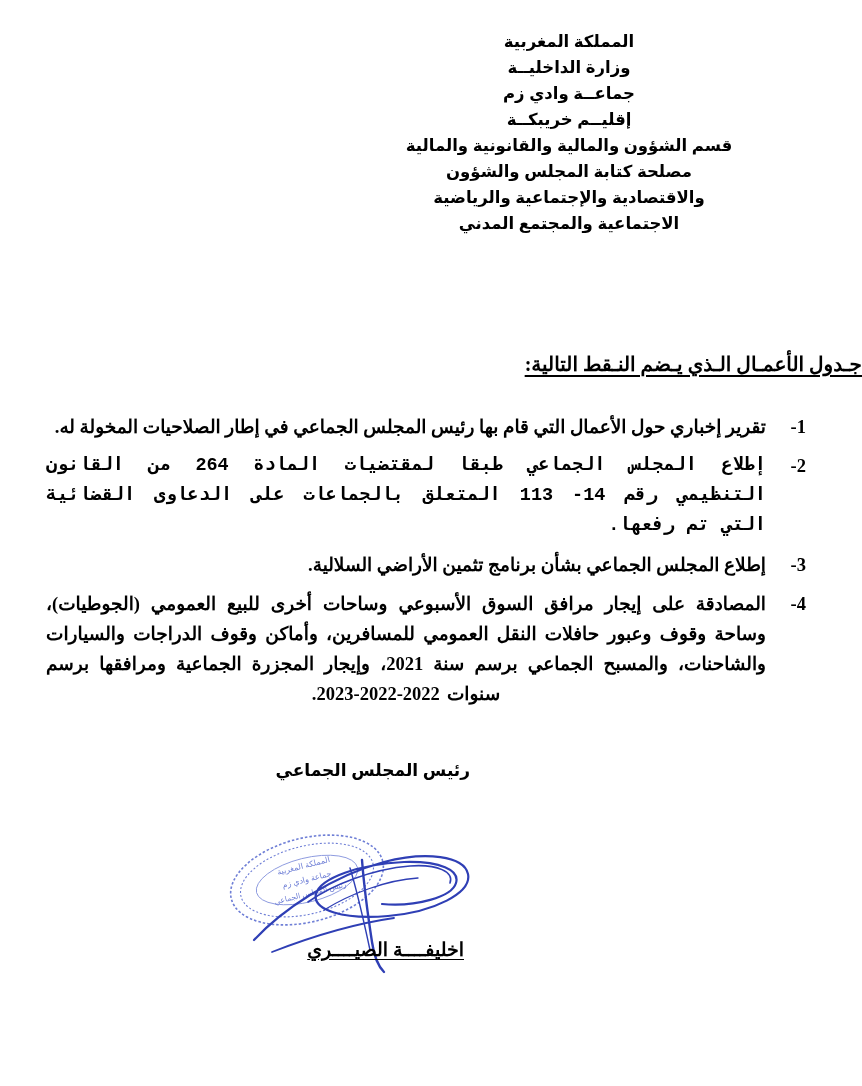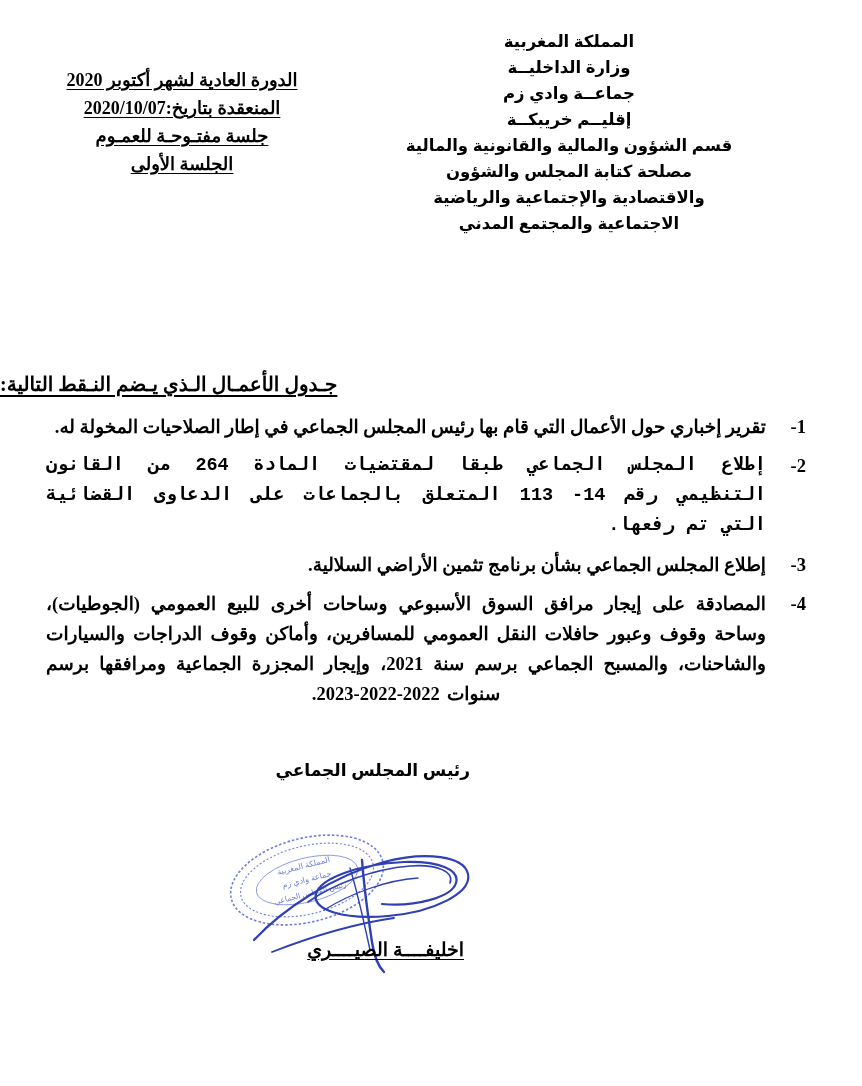--- a/index.html
+++ b/index.html
@@ -63,24 +63,24 @@
     white-space: nowrap;
   }
   .session-block .u {
     text-decoration: underline;
     text-underline-offset: 3px;
   }
 
   
   .agenda-title {
     position: absolute;
-    top: 372px;
+    top: 352px;
     right: 0;
     left: 0;
-    text-align: left;
+    text-align: right;
     font-family: "Liberation Serif", "DejaVu Serif", serif;
     font-weight: bold;
     font-size: 20px;
     letter-spacing: 1px;
   }
   .agenda-title span {
     text-decoration: underline;
     text-underline-offset: 4px;
   }
 
@@ -171,26 +171,20 @@
     <span class="ln">المملكة المغربية</span>
     <span class="ln spaced">وزارة الداخليــة</span>
     <span class="ln spaced">جماعــة وادي زم</span>
     <span class="ln spaced">إقليــم خريبكــة</span>
     <span class="ln">قسم الشؤون والمالية والقانونية والمالية</span>
     <span class="ln">مصلحة كتابة المجلس والشؤون</span>
     <span class="ln">والاقتصادية والإجتماعية والرياضية</span>
     <span class="ln">الاجتماعية والمجتمع المدني</span>
   </div>
 
-  <div class="session-block">
-    <span class="ln"><span class="u">الدورة العادية لشهر أكتوبر 2020</span></span>
-    <span class="ln"><span class="u">المنعقدة بتاريخ:2020/10/07</span></span>
-    <span class="ln"><span class="u">جلسة مفتـوحـة للعمـوم</span></span>
-    <span class="ln"><span class="u">الجلسة الأولى</span></span>
-  </div>
 
   <div class="agenda-title">
     <span>جـدول الأعمـال الـذي يـضم النـقط التالية:</span>
   </div>
 
   <div class="agenda-list">
 
     <div class="agenda-item">
       <div class="num">1-</div>
       <div class="txt">تقرير إخباري حول الأعمال التي قام بها رئيس المجلس الجماعي في إطار الصلاحيات المخولة له.</div>

